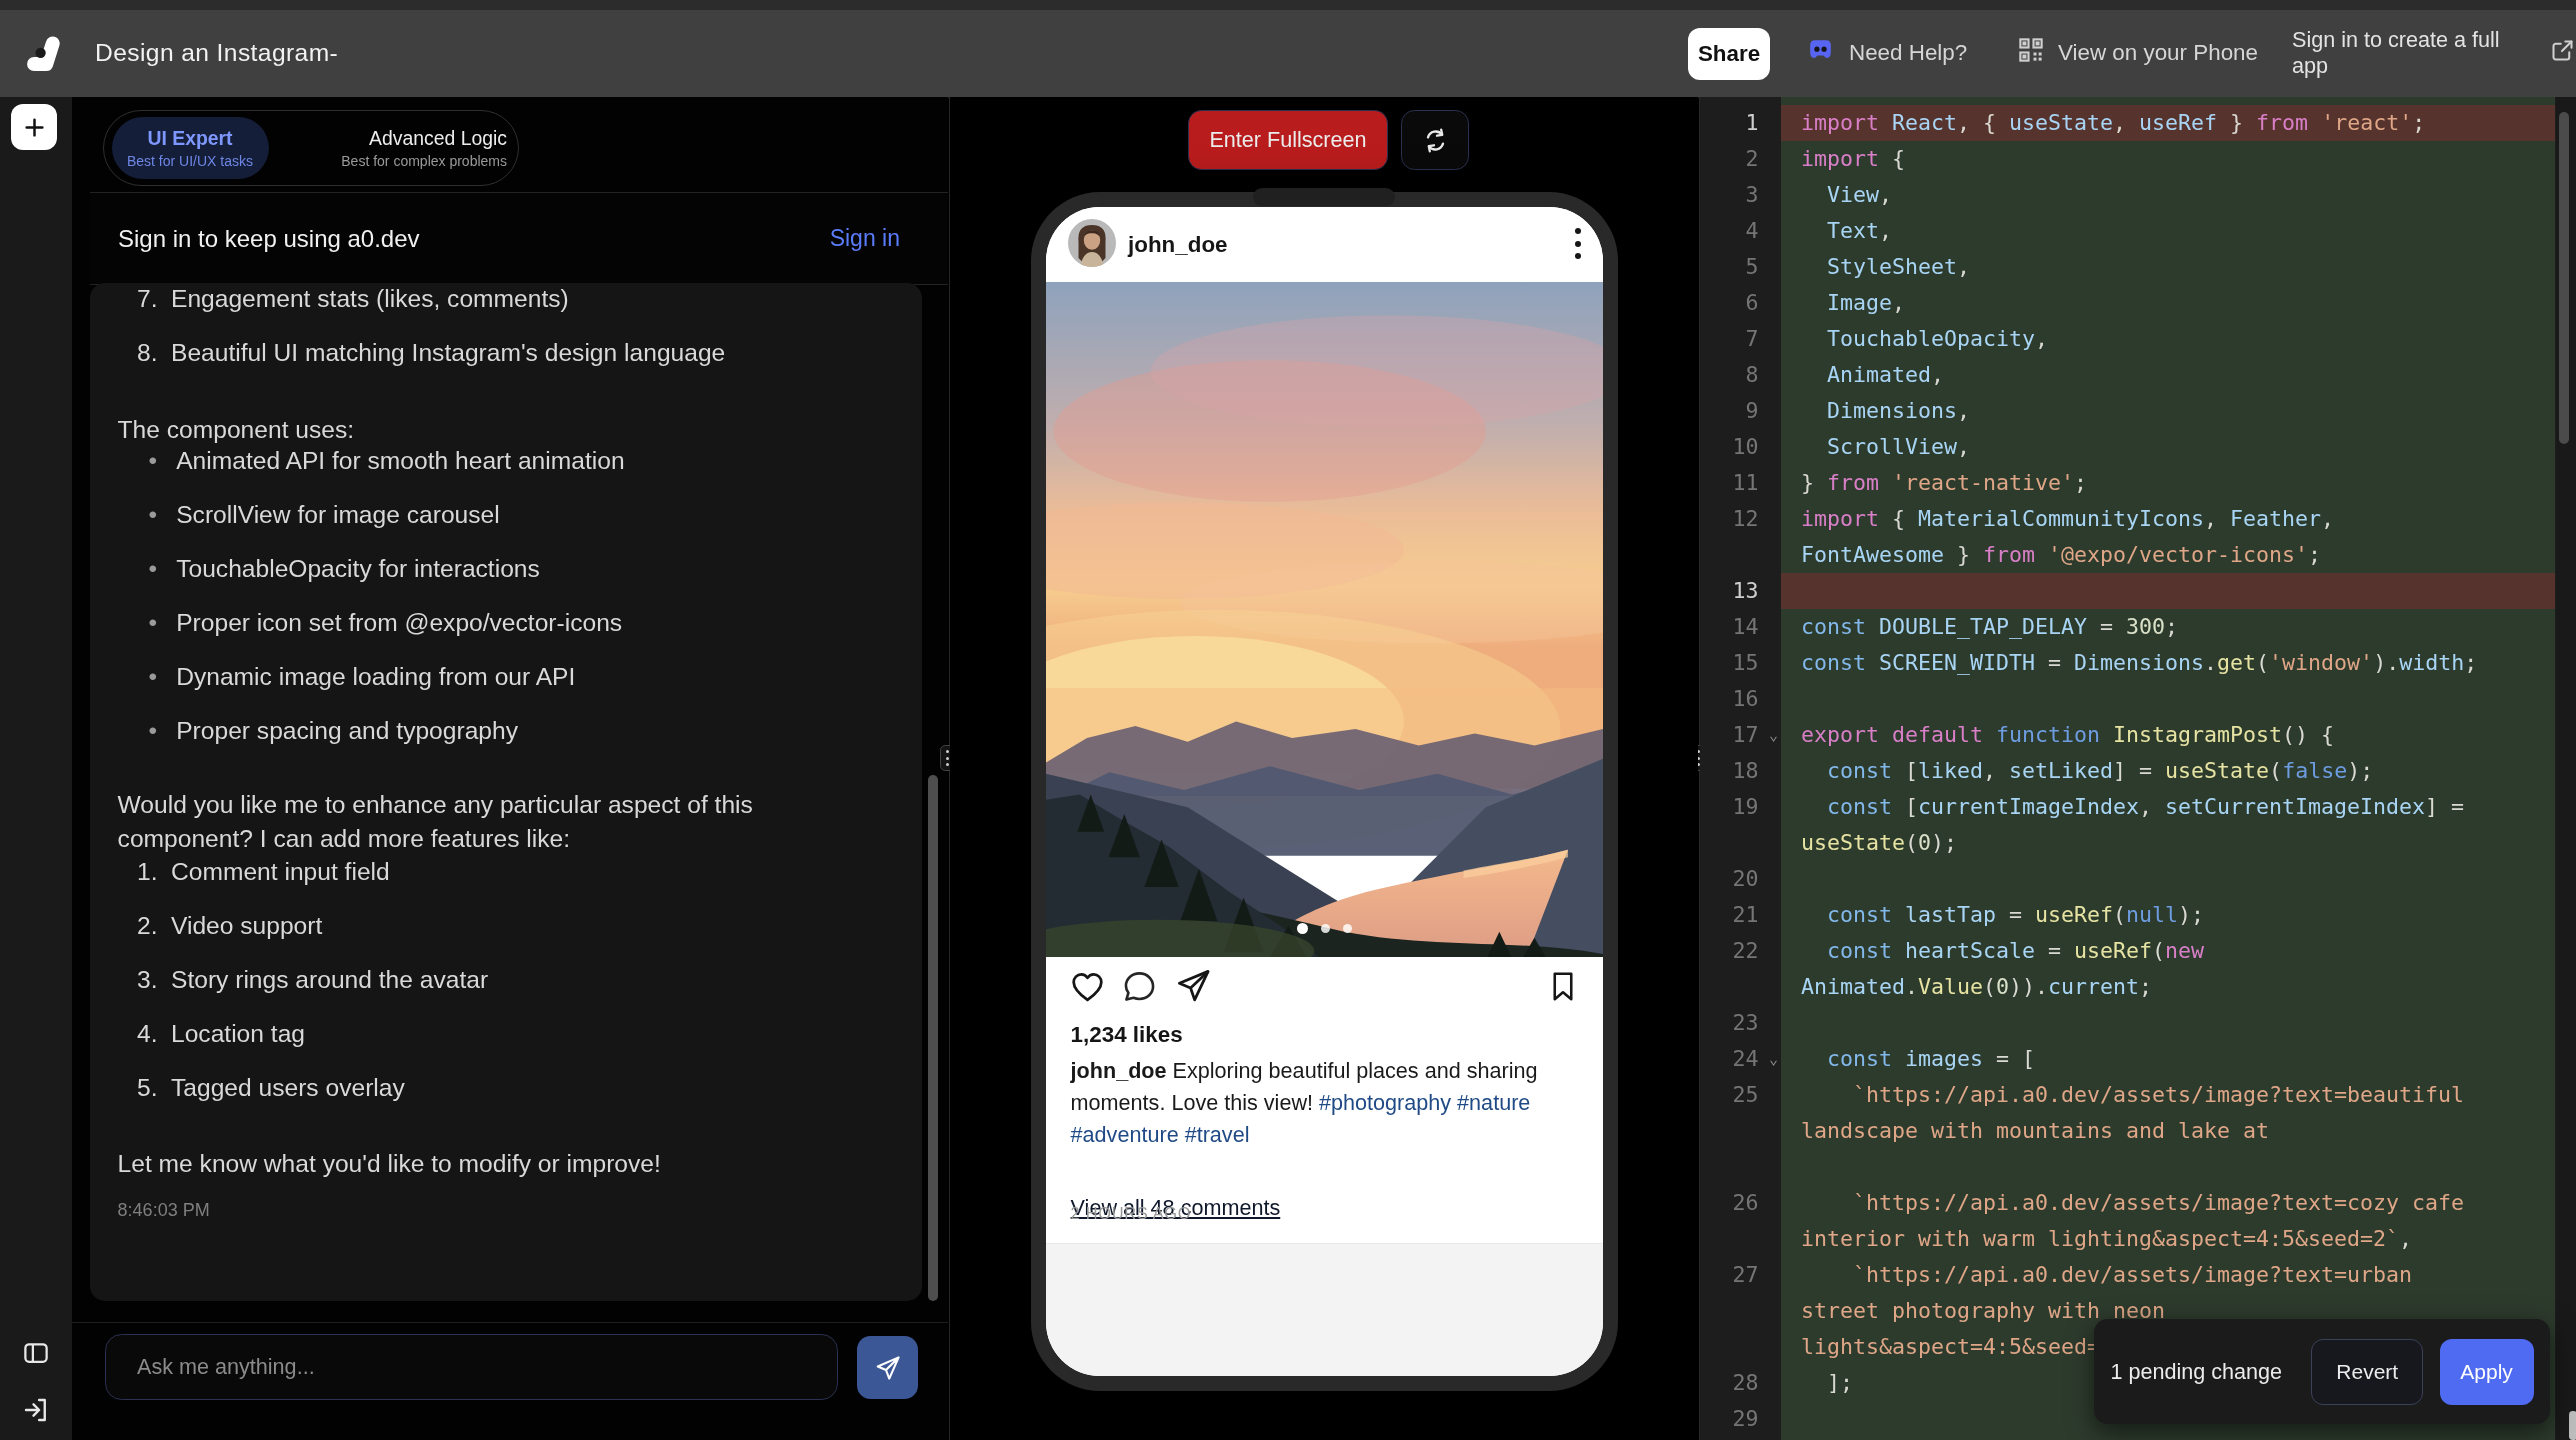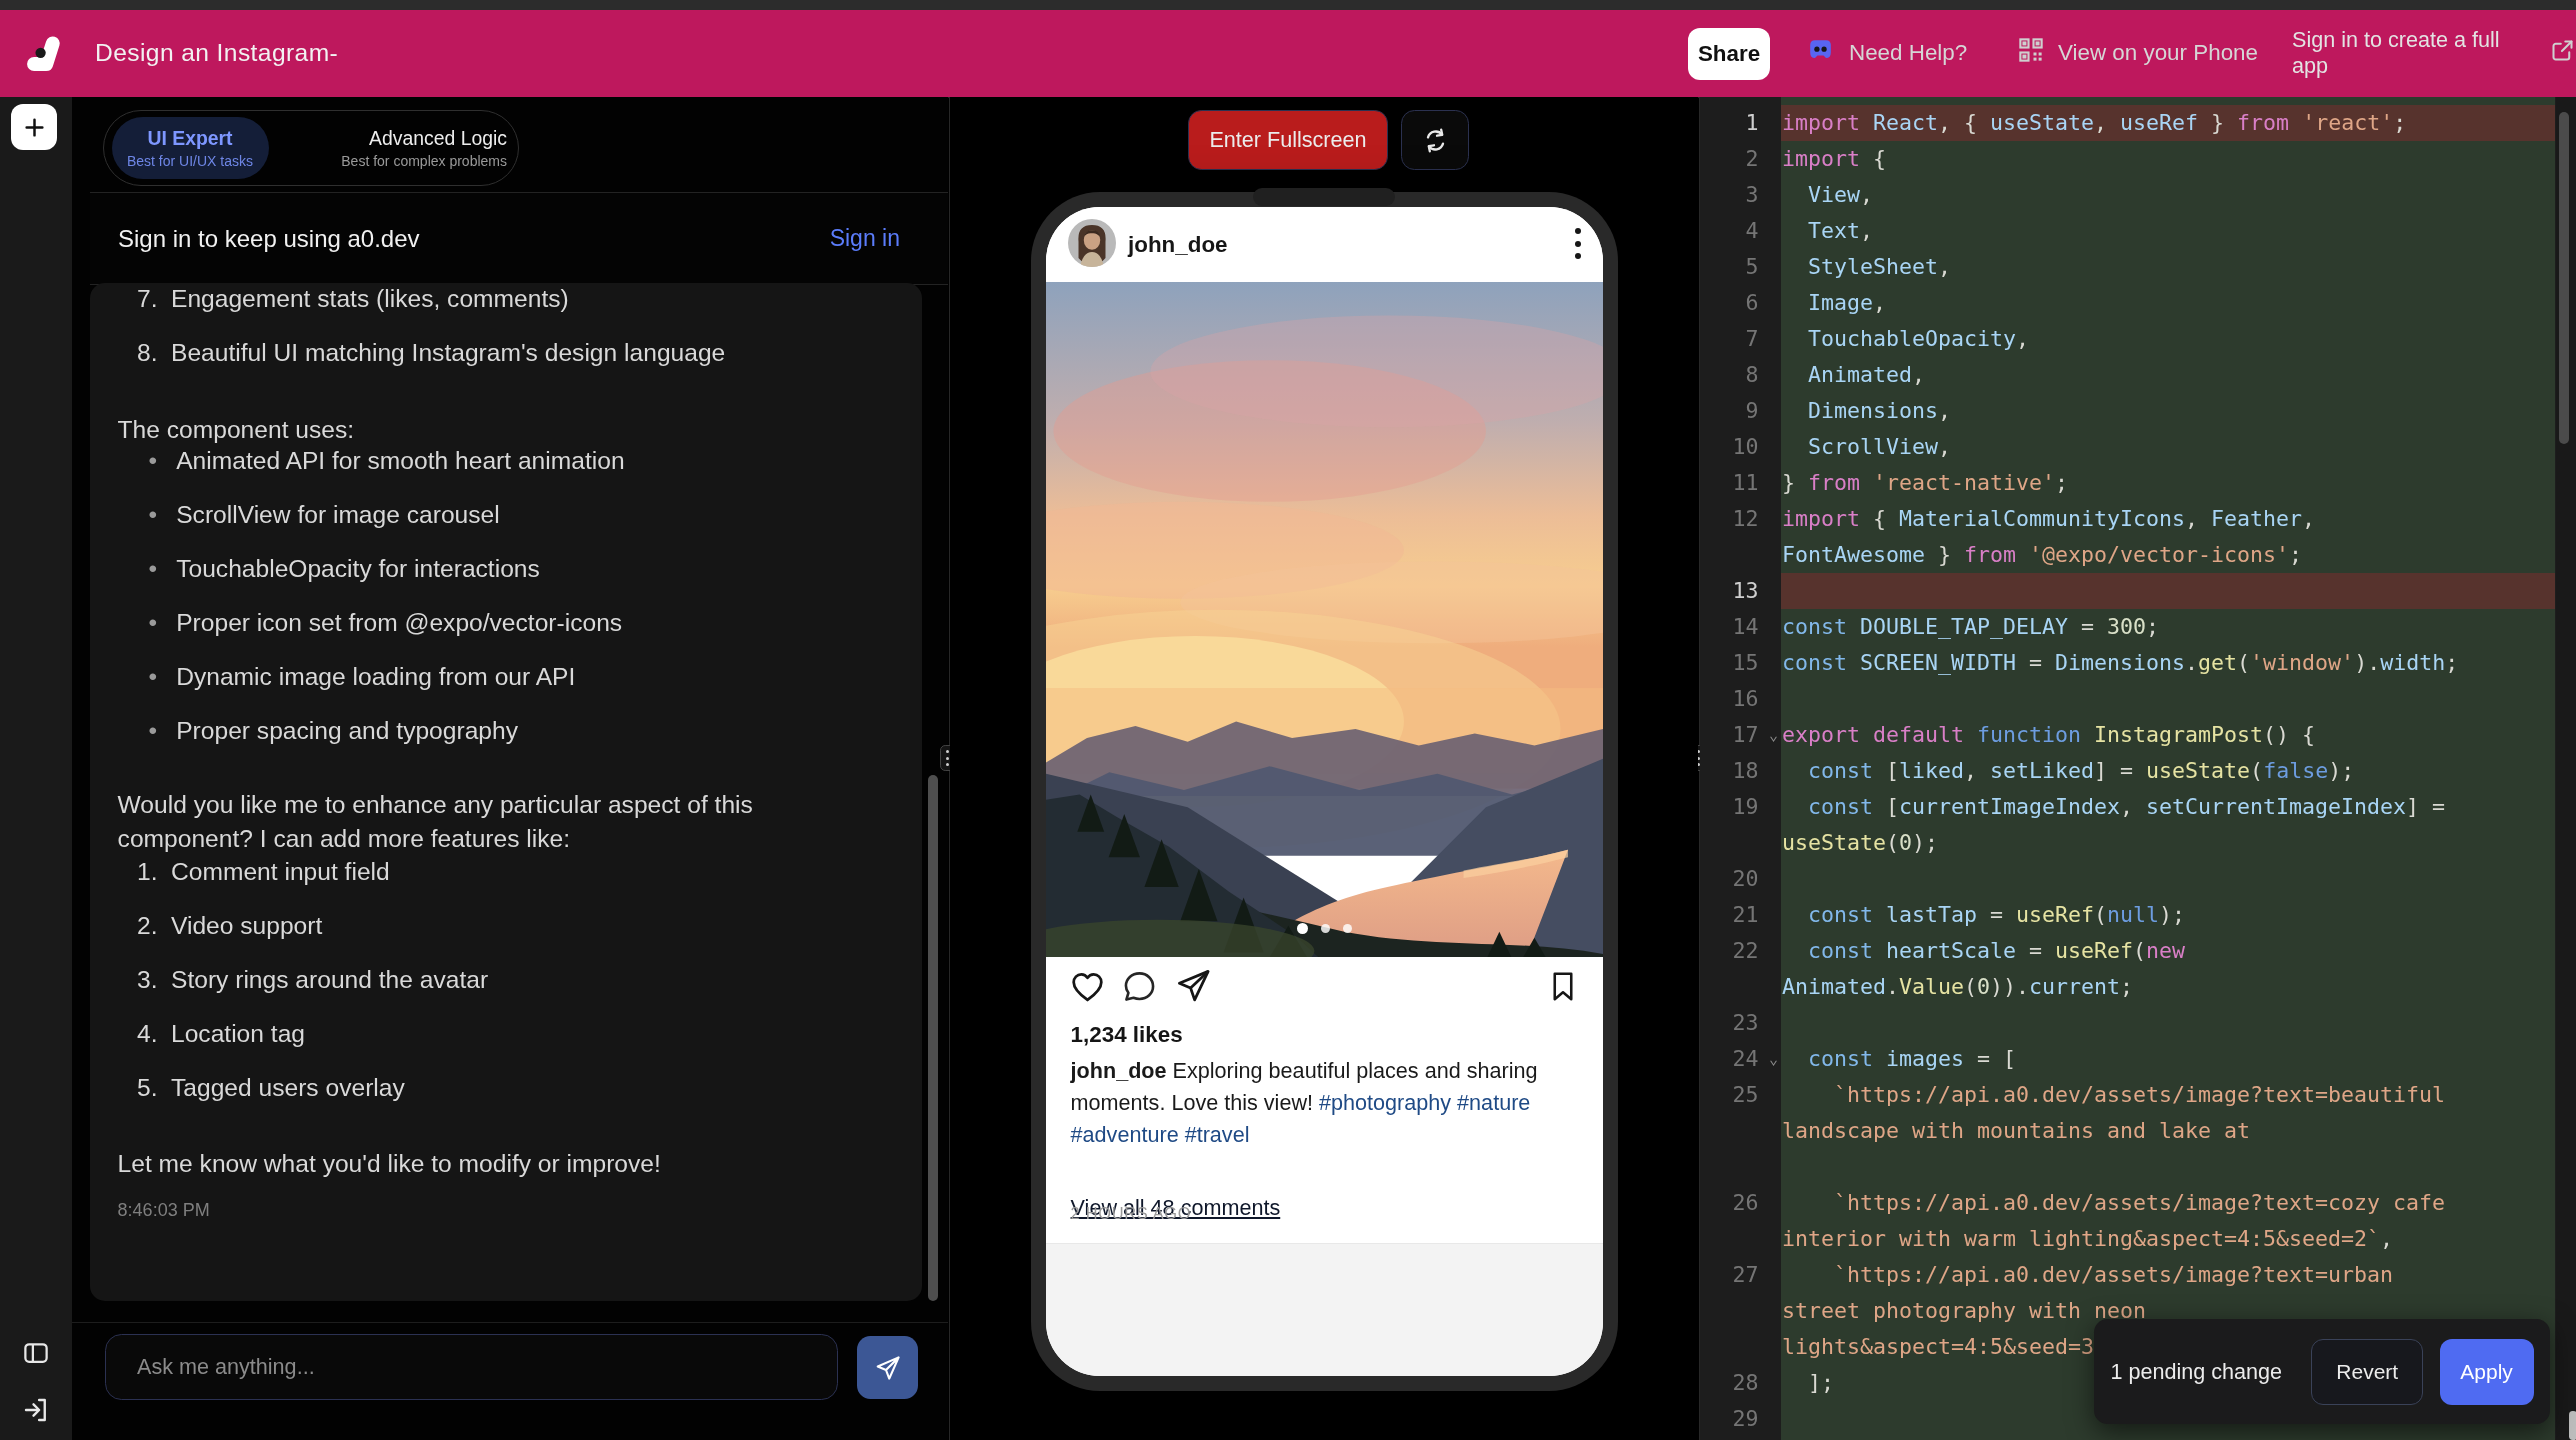--- a/index.html
+++ b/index.html
@@ -1,21 +1,21 @@
 <!DOCTYPE html>
 <html style="font-size:12px"><head>
 <meta charset="utf-8">
 <style>
   html,body{margin:0;padding:0;background:#000;}
   body{width:2576px;height:1440px;overflow:hidden;position:relative;
        font-family:"Liberation Sans",sans-serif;-webkit-font-smoothing:antialiased;}
   .abs{position:absolute;}
   
   #top-strip{left:0;top:0;width:2576px;height:9.7px;background:#2c2c2c;}
-  #topbar{left:0;top:9.7px;width:2576px;height:87px;background:#be185d;border-bottom:0.7px solid #262626;}
+  #topbar{left:0;top:9.7px;width:2576px;height:87px;background:#404040;border-bottom:0.7px solid #262626;}
   #page-title{left:95px;top:0;height:87px;display:flex;align-items:center;font-size:24.6px;font-weight:500;color:#f2f2f2;letter-spacing:0.4px;}
   #share-btn{left:1688px;top:18px;width:82px;height:52px;background:#fff;border-radius:12px;display:flex;align-items:center;justify-content:center;font-size:22.4px;font-weight:600;color:#111;}
   .tb-group{top:0;height:87px;display:flex;align-items:center;gap:12px;color:#d6d6d6;font-size:22.4px;}
   #need-help{left:1804px;}
   #view-phone{left:2016px;}
   #signin-full{left:2292px;color:#e3e3e3;font-size:21.6px;gap:10.4px;}
   
   #rail{left:0;top:97px;width:72px;height:1343px;background:#1a1a1a;}
   #logo{left:21px;top:22.4px;width:42px;height:57px;}
   #plus-btn{left:11.2px;top:104px;width:46px;height:46px;background:#fff;border-radius:12px;display:flex;align-items:center;justify-content:center;}
@@ -81,21 +81,21 @@
   #screen-rest{left:0;top:1036px;width:557px;height:133px;background:#f3f3f3;border-top:0.7px solid #e8e8e8;}
   
   #codewrap{left:1700px;top:97px;width:876px;height:1343px;background:#1d1d1d;}
   #code-bg{left:81px;top:0;width:774px;height:1343px;background:#2d3b2d;}
   #code-scroll-track{left:856px;top:0;width:20px;height:1343px;background:#191919;}
   #code-rows{left:0;top:7.5px;width:876px;}
   .crow{position:relative;height:36px;white-space:pre;}
   .gut{position:absolute;left:0;top:0;width:81px;height:36px;box-sizing:border-box;padding-right:22.4px;text-align:right;
        font-family:"DejaVu Sans Mono",monospace;font-size:21.6px;line-height:36px;color:#757575;}
   .gut .fold{position:absolute;right:3px;top:0;font-size:15px;color:#8a8a8a;}
-  .cline{position:absolute;left:81px;top:0;width:774px;height:36px;box-sizing:border-box;padding-left:1px;
+  .cline{position:absolute;left:81px;top:0;width:774px;height:36px;box-sizing:border-box;padding-left:20px;
         font-family:"DejaVu Sans Mono",monospace;font-size:21.6px;line-height:36px;overflow:hidden;}
   .crow.hl .cline{background:#57332d;}
   .crow.hl .gut{color:#cfcfcf;}
   .tk-k{color:#d97fc7;} .tk-b{color:#82b8ea;} .tk-d{color:#6d9de0;}
   .tk-i{color:#a9d5f5;} .tk-f{color:#e6e3a3;} .tk-s{color:#dfa687;}
   .tk-n2{color:#d9e0c8;} .tk-p{color:#d9d9d2;}
   #code-vthumb{left:2559px;top:112px;width:10.4px;height:332px;background:#4b4b4b;border-radius:5.2px;}
   #scroll-corner{left:2569px;top:1411px;width:7.5px;height:29px;background:#bdbdbd;border-radius:3.7px;}
   
   #pending{left:2094px;top:1319px;width:456px;height:105px;background:#1b1b1c;border-radius:13.4px;box-shadow:0 7.5px 27px rgba(0,0,0,.55);display:flex;align-items:center;padding:0 16.4px;box-sizing:border-box;gap:16.4px;}

